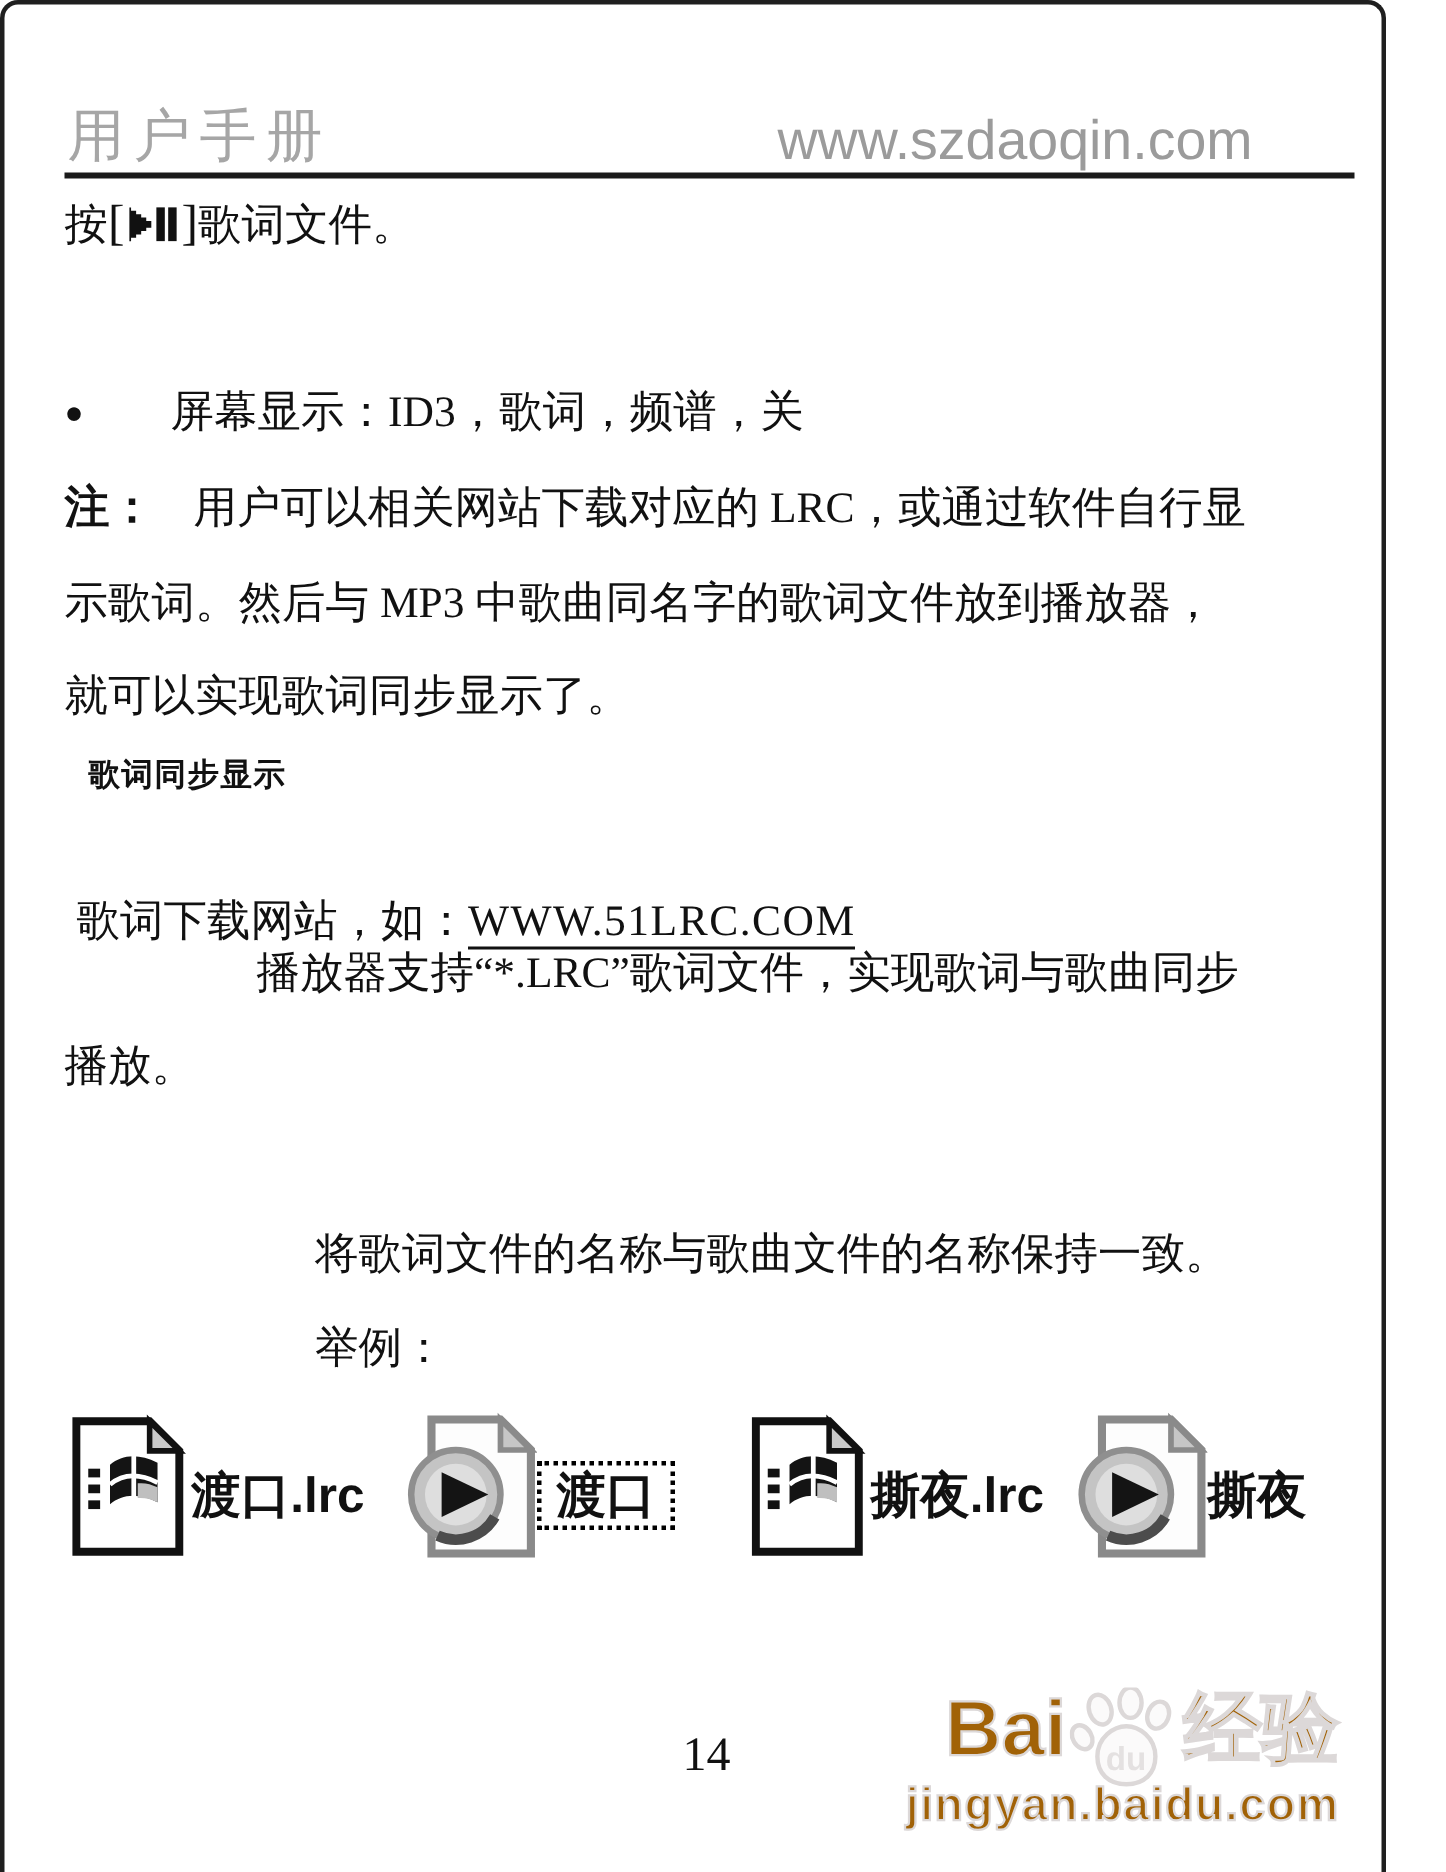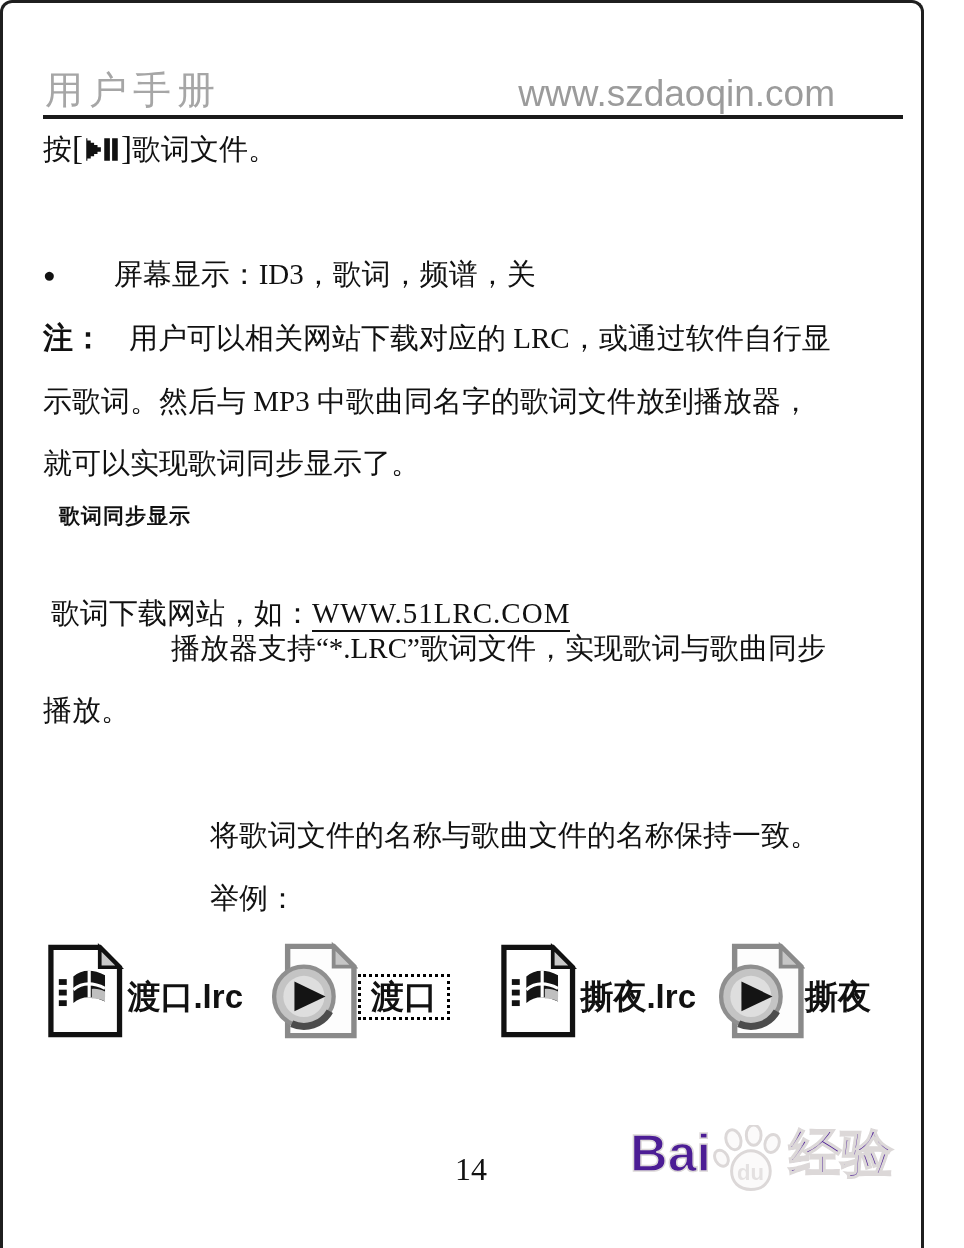--- a/index.html
+++ b/index.html
@@ -72,21 +72,21 @@
     white-space:nowrap;line-height:1.1;
   }
   .file-label.selected{border:3px dotted #000;padding:2px 10px;}
   
   .page-number{
     position:absolute;left:452px;top:1148px;
     font-size:32px;
   }
   .watermark{
     position:absolute;right:28px;top:1122px;
-    color:#4c1d95;
+    color:#a16207;
     -webkit-text-stroke:1.5px #dcd8d8;
     font-family:"Liberation Sans","DejaVu Sans",sans-serif;
     font-weight:700;
     user-select:none;
   }
   .wm-top{font-size:52px;line-height:1;display:flex;align-items:center;gap:4px;justify-content:flex-end;}
   .wm-url{font-size:31px;margin-top:4px;letter-spacing:1px;}
   .paw{margin:0 -2px -14px -2px;}
 </style>
 </head>
@@ -192,15 +192,16 @@
       <svg class="paw" width="74" height="70" viewBox="0 0 40 38">
         <ellipse cx="11" cy="8" rx="4" ry="5.5" fill="#fbfafa" stroke="#dcd8d8" stroke-width="1.6" transform="rotate(-18 11 8)"></ellipse>
         <ellipse cx="22" cy="5.5" rx="4" ry="5.5" fill="#fbfafa" stroke="#dcd8d8" stroke-width="1.6"></ellipse>
         <ellipse cx="32" cy="10" rx="3.8" ry="5" fill="#fbfafa" stroke="#dcd8d8" stroke-width="1.6" transform="rotate(20 32 10)"></ellipse>
         <ellipse cx="4.5" cy="18" rx="3.4" ry="4.6" fill="#fbfafa" stroke="#dcd8d8" stroke-width="1.6" transform="rotate(-30 4.5 18)"></ellipse>
         <path d="M10 25 C10 18 16 14 20.5 14 C25 14 31 18 31 25 C31 31 27 35 20.5 35 C14 35 10 31 10 25 Z" fill="#fbfafa" stroke="#dcd8d8" stroke-width="1.6"></path>
         <text x="13" y="30" font-size="12" font-family="Liberation Sans, sans-serif" font-weight="700" fill="#e4e1e1">du</text>
       </svg>
       <span>经验</span>
     </div>
+    <div class="wm-url">jingyan.baidu.com</div>
   </div>
 
 </div>
 
 </body></html>

